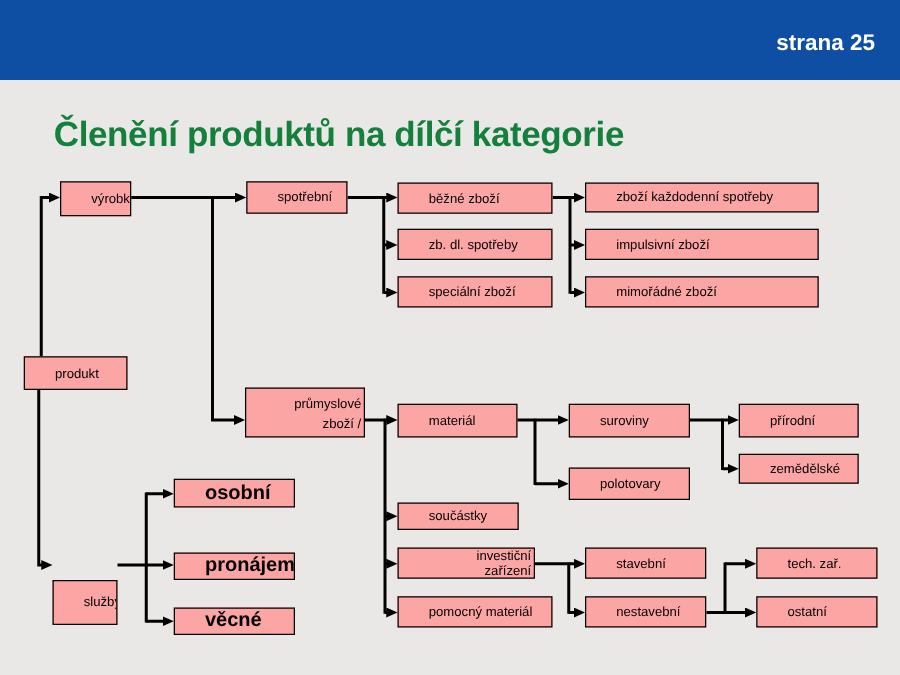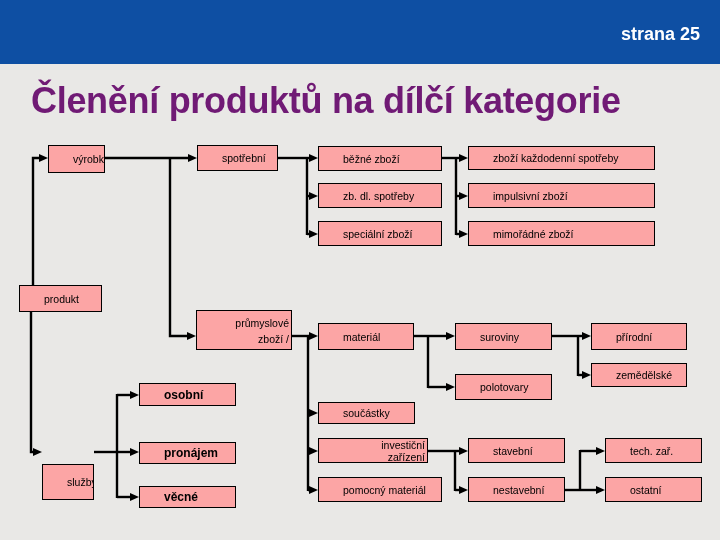--- a/index.html
+++ b/index.html
@@ -23,23 +23,23 @@
   .page-label {
     position: absolute;
     right: 20px; top: 24px;
     color: #ffffff;
     font-size: 18px;
     font-weight: bold;
   }
   .slide-title {
     position: absolute;
     left: 31px; top: 80px;
-    margin: 0;
-    color: #701a75;
-    font-size: 36px;
+    margin: 12px;
+    color: #15803d;
+    font-size: 28px;
     font-weight: bold;
     letter-spacing: -0.3px;
     white-space: nowrap;
   }
   svg.connectors {
     position: absolute;
     left: 0; top: 0;
   }
   .node {
     position: absolute;
@@ -51,21 +51,21 @@
     line-height: 12px;
     display: flex;
     align-items: center;
     padding-left: 24px;
     padding-right: 2px;
     overflow: hidden;
     text-align: right;
   }
   .node.bold {
     font-weight: bold;
-    font-size: 12px;
+    font-size: 16px;
   }
   .node.multi {
     display: block;
     padding-top: 4px;
     line-height: 16px;
   }
 </style>
 </head>
 <body>
 

